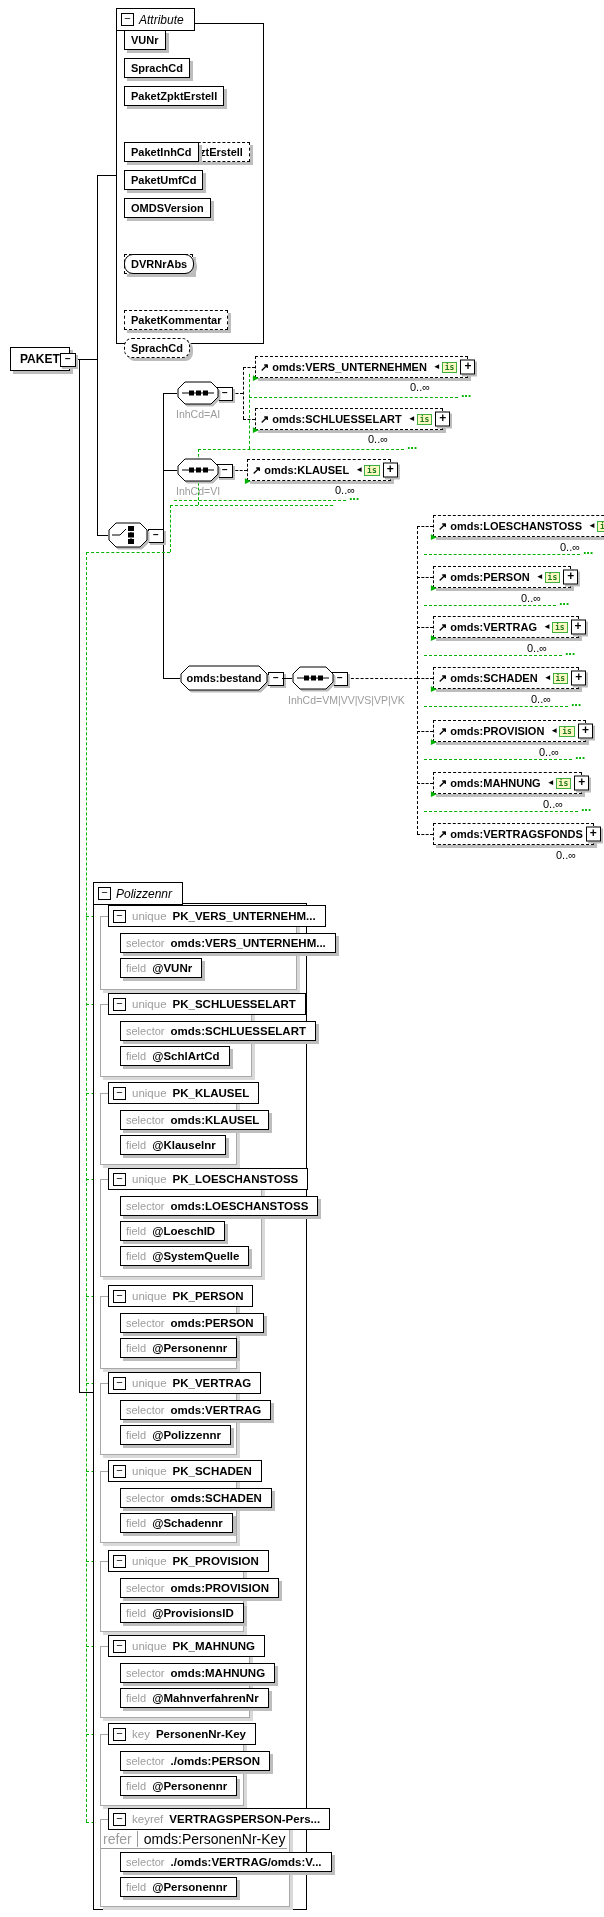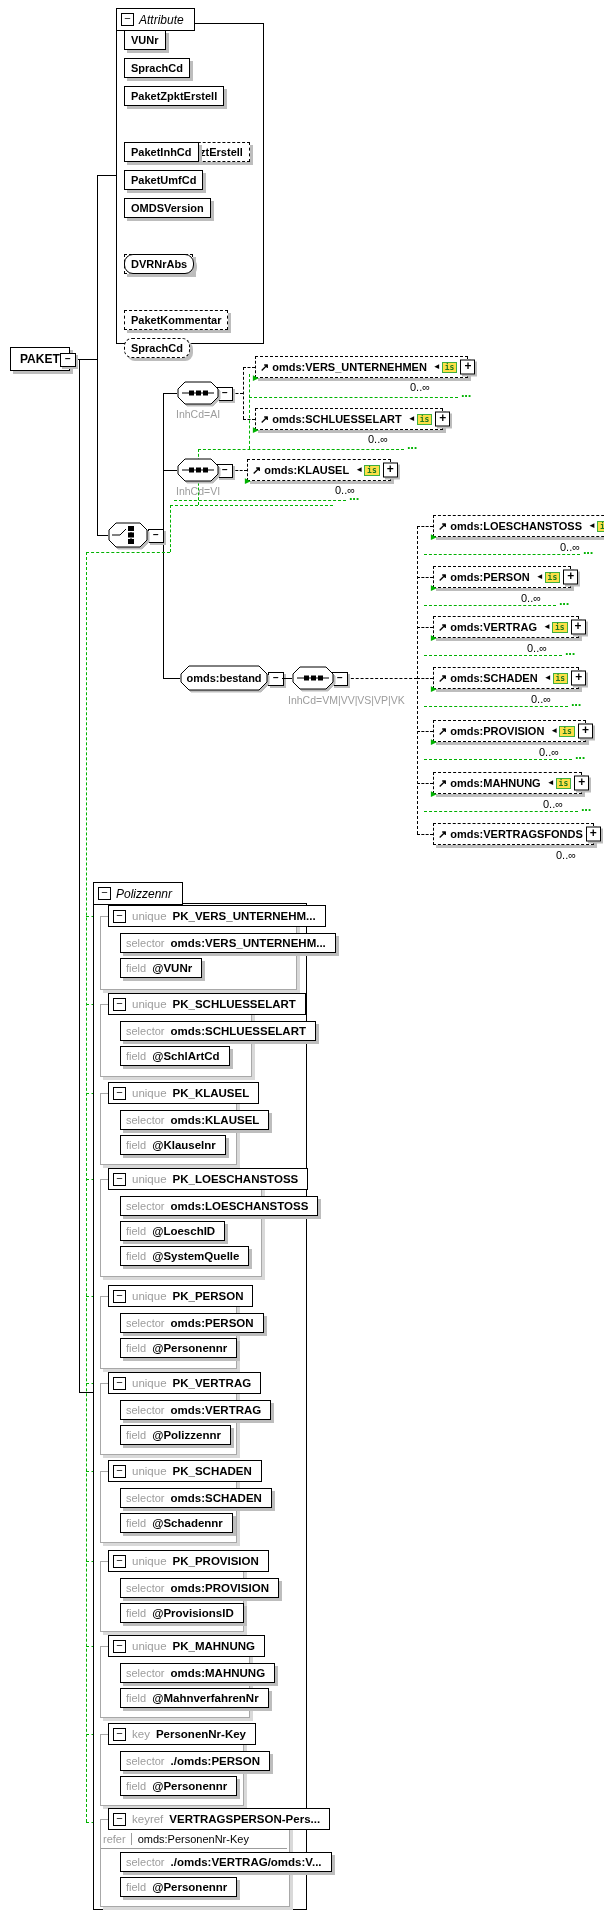--- a/index.html
+++ b/index.html
@@ -25,21 +25,21 @@
        font-size:11px;line-height:9px;text-align:center;font-style:normal;font-weight:normal;flex:0 0 auto;}
   .abox{position:absolute;border:1px solid #000;background:#fff;font-weight:bold;font-size:11px;
         padding:3px 6px;white-space:nowrap;box-shadow:3px 3px 0 #bdbdbd;z-index:2;}
   .abox.opt{border-style:dashed;margin-top:28px;}
   .ebox{position:absolute;display:inline-flex;align-items:center;border:1px dashed #000;background:#fff;
         height:22px;box-sizing:border-box;padding:0 10px 0 4px;font-weight:bold;font-size:11px;
         white-space:nowrap;box-shadow:3px 3px 0 #bdbdbd;z-index:2;}
   .refarr{font-size:11px;font-weight:bold;margin-right:3px;line-height:10px;}
   .isb{display:inline-flex;align-items:center;margin-left:6px;}
   .isb .la{font-size:8px;line-height:8px;color:#000;}
-  .isb .bdg{border:1px solid #3faf3f;background:#fde047;color:#1f7a1f;font-size:8px;line-height:9px;
+  .isb .bdg{border:1px solid #3faf3f;background:#fef9c3;color:#1f7a1f;font-size:8px;line-height:9px;
             padding:0 2px;margin-left:1px;font-family:"DejaVu Sans Mono",monospace;font-weight:bold;}
   .plus{position:absolute;right:-8px;top:50%;transform:translateY(-50%);width:13px;height:13px;
         border:1px solid #000;background:#fff;font-size:12px;line-height:11px;text-align:center;
         font-weight:bold;box-shadow:2px 2px 0 #bdbdbd;}
   .garr{position:absolute;left:-3px;bottom:-4px;color:#00b200;font-size:7px;line-height:7px;}
   .occ{position:absolute;font-size:11px;white-space:nowrap;}
   .cond{position:absolute;font-size:10.5px;color:#9c9c9c;white-space:nowrap;}
   .octw{position:absolute;z-index:2;}
   .octw svg{filter:drop-shadow(2px 2px 0 #bdbdbd);display:block;}
   .bst{position:absolute;z-index:2;}
@@ -51,21 +51,21 @@
   .chead{position:absolute;display:flex;align-items:center;gap:6px;border:1px solid #000;background:#fff;
          height:22px;box-sizing:border-box;padding:0 9px 0 4px;white-space:nowrap;z-index:2;}
   .chead .kind{color:#9c9c9c;font-size:11.5px;}
   .chead .cname{font-weight:bold;font-size:11.5px;}
   .crow{position:absolute;display:inline-flex;align-items:center;gap:6px;border:1px solid #000;background:#fff;
         height:20px;box-sizing:border-box;padding:0 9px 0 5px;white-space:nowrap;
         box-shadow:3px 3px 0 #bdbdbd;z-index:2;}
   .crow .lab{color:#9c9c9c;font-size:11px;}
   .crow .val{font-weight:bold;font-size:11.5px;}
   .referrow{position:absolute;display:flex;align-items:center;height:18px;border-bottom:1px solid #9c9c9c;
-            font-size:11px;z-index:2;background:#fff;}
+            font-size:14px;z-index:2;background:#fff;}
   .referrow .lab{color:#9c9c9c;padding:0 5px 0 2px;border-right:1px solid #9c9c9c;}
   .referrow .val{padding-left:6px;}
 </style>
 </head>
 <body>
 
 <div class="canvas">
 
   <div class="lnH" style="left:74px;top:359px;width:23px;"></div>
   <div class="lnV" style="left:97px;top:175px;height:360px;"></div>

